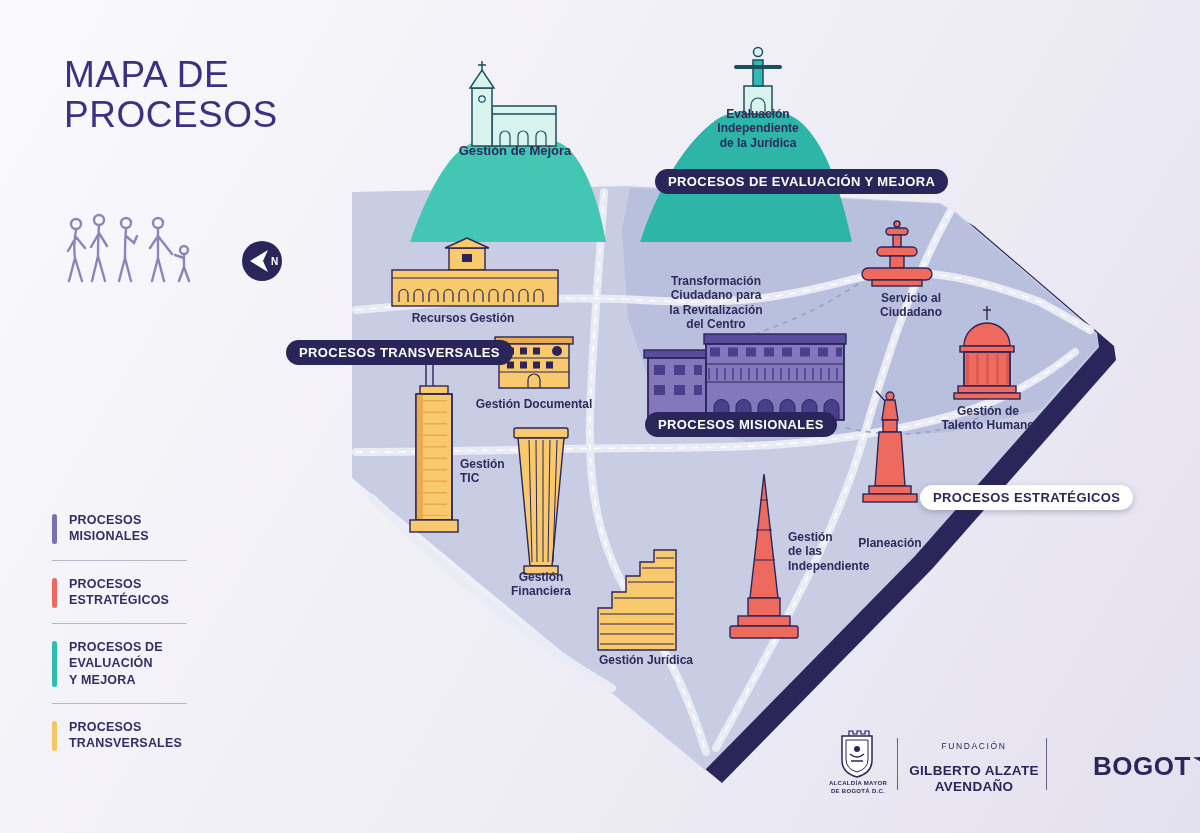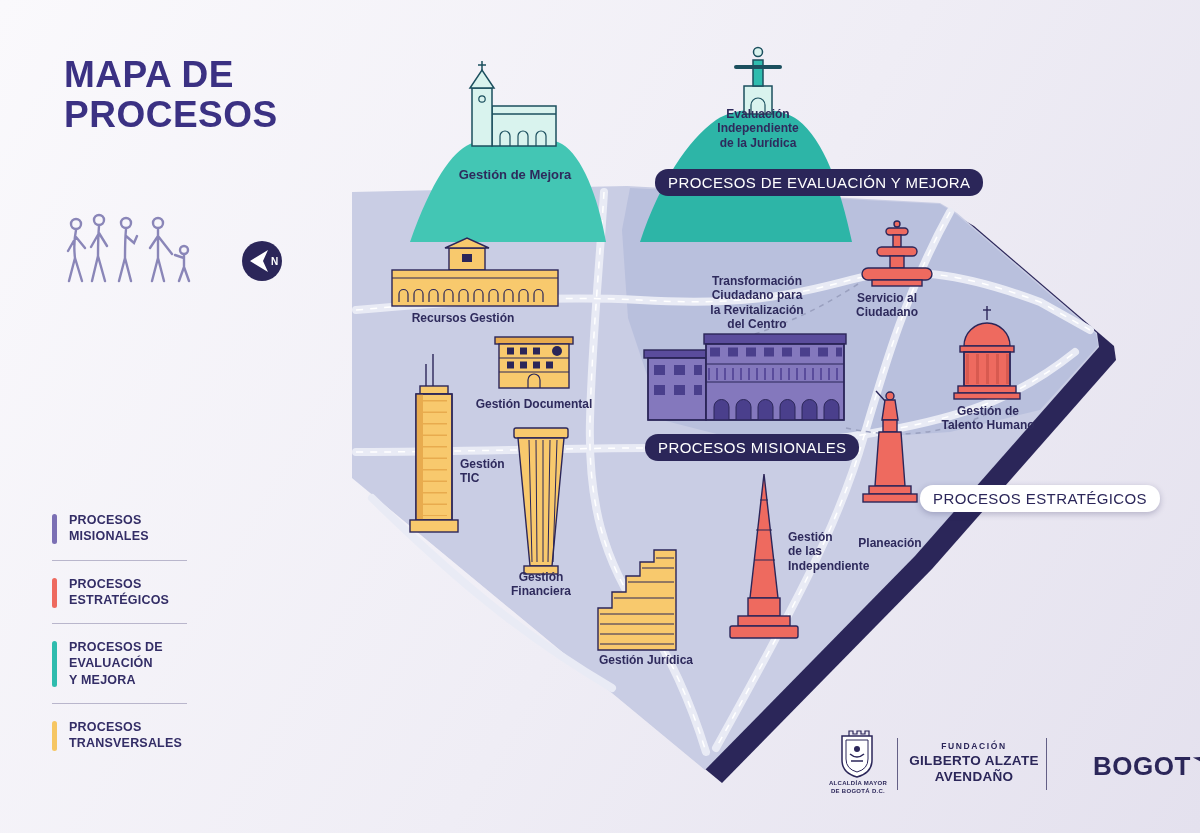--- a/index.html
+++ b/index.html
@@ -5,21 +5,21 @@
   * { margin:0; padding:0; box-sizing:border-box; }
   body { background:#ddd; font-family:"Liberation Sans", sans-serif; }
   .canvas {
     position:relative; width:1200px; height:833px; overflow:hidden;
     background:linear-gradient(120deg,#faf9fc 0%,#efedf5 55%,#e4e1ee 100%);
     color:#2b2659;
   }
   .art { position:absolute; left:0; top:0; }
   .page-title {
     position:absolute; left:64px; top:55px;
-    font-size:37px; font-weight:700; line-height:1.08; letter-spacing:.5px;
+    font-size:37px; font-weight:400; line-height:1.08; letter-spacing:.5px;
     color:#3b3183;
   }
   .page-title span { display:block; }
 
   
   .legend { position:absolute; left:52px; top:512px; width:150px; }
   .legend-item { position:relative; padding-left:17px; margin-bottom:15px; }
   .legend-bar { position:absolute; left:0; top:2px; width:5px; height:30px; border-radius:2.5px; }
   .legend-bar.tall { height:46px; }
   .bar-misionales { background:#7b6fb4; }
@@ -35,35 +35,35 @@
     position:absolute; font-size:12px; font-weight:600; color:#2e2a5c;
     text-align:center; line-height:1.2;
   }
   .map-label span { display:block; }
   .map-label.left-align { text-align:left; }
   .map-label.big { font-size:13px; }
 
   
   .badge {
     position:absolute; background:#2b2659; color:#fff;
-    font-size:15px; font-weight:400; letter-spacing:.4px;
+    font-size:13px; font-weight:700; letter-spacing:.4px;
     padding:5px 13px; border-radius:13px; white-space:nowrap;
   }
   .badge.light { background:#ffffff; color:#2b2659; box-shadow:0 2px 6px rgba(43,38,89,.28); }
 
   
   .crest-caption {
     position:absolute; left:818px; top:779px; width:80px;
     font-size:6px; font-weight:700; letter-spacing:.3px; line-height:1.35;
     text-align:center; color:#2b2659;
   }
   .crest-caption span { display:block; }
   .footer-divider { position:absolute; width:1px; height:52px; background:#2b2659; opacity:.7; }
   .fundacion { position:absolute; left:906px; top:741px; width:136px; text-align:center; color:#2b2659; }
-  .fundacion .f1 { font-size:8.5px; font-weight:700; letter-spacing:1.6px; margin-bottom:2px; }
+  .fundacion .f1 { font-size:8.5px; font-weight:400; letter-spacing:1.6px; margin-bottom:12px; }
   .fundacion .f2 { font-size:13.5px; font-weight:800; letter-spacing:.3px; line-height:1.18; }
   .bogota-logo { position:absolute; left:1093px; top:751px; display:flex; align-items:flex-start; color:#2b2659; }
   .bogota-logo .word { font-size:26px; font-weight:800; letter-spacing:.5px; }
   .bogota-logo svg { margin-left:1px; transform:rotate(12deg) translateY(-3px); }
 </style>
 </head>
 <body>
 
 <div class="canvas">
 
@@ -296,21 +296,21 @@
     <div class="legend-divider"></div>
     <div class="legend-item">
       <span class="legend-bar bar-transversales"></span>
       <div class="txt">
           <span>PROCESOS</span>
           <span>TRANSVERSALES</span>
         </div>
     </div>
   </div>
 
-  <div class="map-label big" style="left:440px;top:143px;width:150px;margin-top:24px;">
+  <div class="map-label big" style="left:440px;top:143px;width:150px;">
     <span>Gestión de Mejora</span>
   </div>
   <div class="map-label" style="left:688px;top:107px;width:140px;">
     <span>Evaluación</span>
     <span>Independiente</span>
     <span>de la Jurídica</span>
   </div>
   <div class="map-label" style="left:388px;top:311px;width:150px;">
     <span>Recursos Gestión</span>
   </div>
@@ -321,45 +321,46 @@
     <span>Gestión</span>
     <span>TIC</span>
   </div>
   <div class="map-label" style="left:496px;top:570px;width:90px;">
     <span>Gestión</span>
     <span>Financiera</span>
   </div>
   <div class="map-label" style="left:576px;top:653px;width:140px;">
     <span>Gestión Jurídica</span>
   </div>
-  <div class="map-label" style="left:689px;top:274px;width:136px;">
+  <div class="map-label" style="left:648px;top:274px;width:136px;">
     <span>Transformación</span>
     <span>Ciudadano para</span>
     <span>la Revitalización</span>
     <span>del Centro</span>
   </div>
-  <div class="map-label" style="left:832px;top:291px;width:110px;">
+  <div class="map-label" style="left:856px;top:291px;width:110px;">
     <span>Servicio al</span>
     <span>Ciudadano</span>
   </div>
   <div class="map-label" style="left:928px;top:404px;width:120px;">
     <span>Gestión de</span>
     <span>Talento Humano</span>
   </div>
   <div class="map-label" style="left:840px;top:536px;width:100px;">
     <span>Planeación</span>
   </div>
   <div class="map-label left-align" style="left:788px;top:530px;width:110px;">
     <span>Gestión</span>
     <span>de las</span>
     <span>Independiente</span>
   </div>
 
   <div class="badge" style="left:655px;top:169px;">PROCESOS DE EVALUACIÓN Y MEJORA</div>
-  <div class="badge" style="left:645px;top:434px;">PROCESOS MISIONALES</div>
+  <div class="badge" style="left:286px;top:340px;">PROCESOS TRANSVERSALES</div>
+  <div class="badge" style="left:645px;top:412px;">PROCESOS MISIONALES</div>
   <div class="badge light" style="left:920px;top:485px;">PROCESOS ESTRATÉGICOS</div>
 
   <div class="crest-caption">
     <span>ALCALDÍA MAYOR</span>
     <span>DE BOGOTÁ D.C.</span>
   </div>
   <div class="footer-divider" style="left:897px;top:738px;"></div>
   <div class="fundacion">
     <div class="f1">FUNDACIÓN</div>
     <div class="f2">GILBERTO ALZATE</div>

